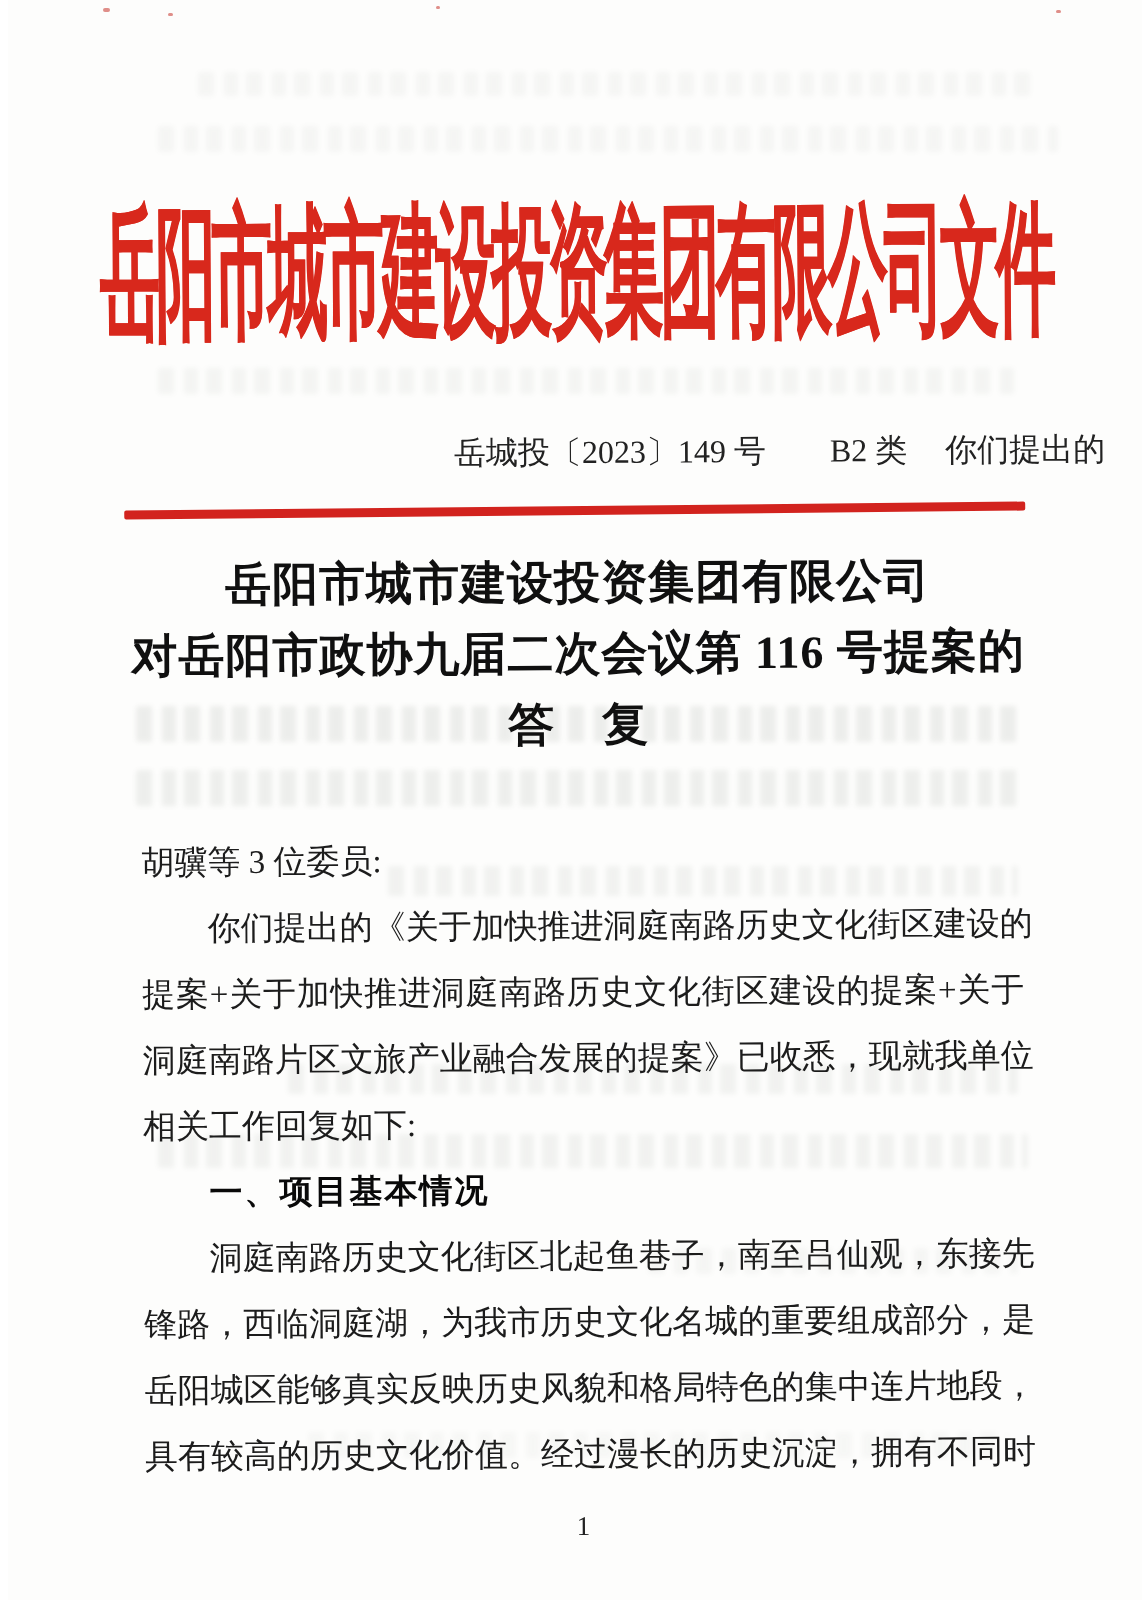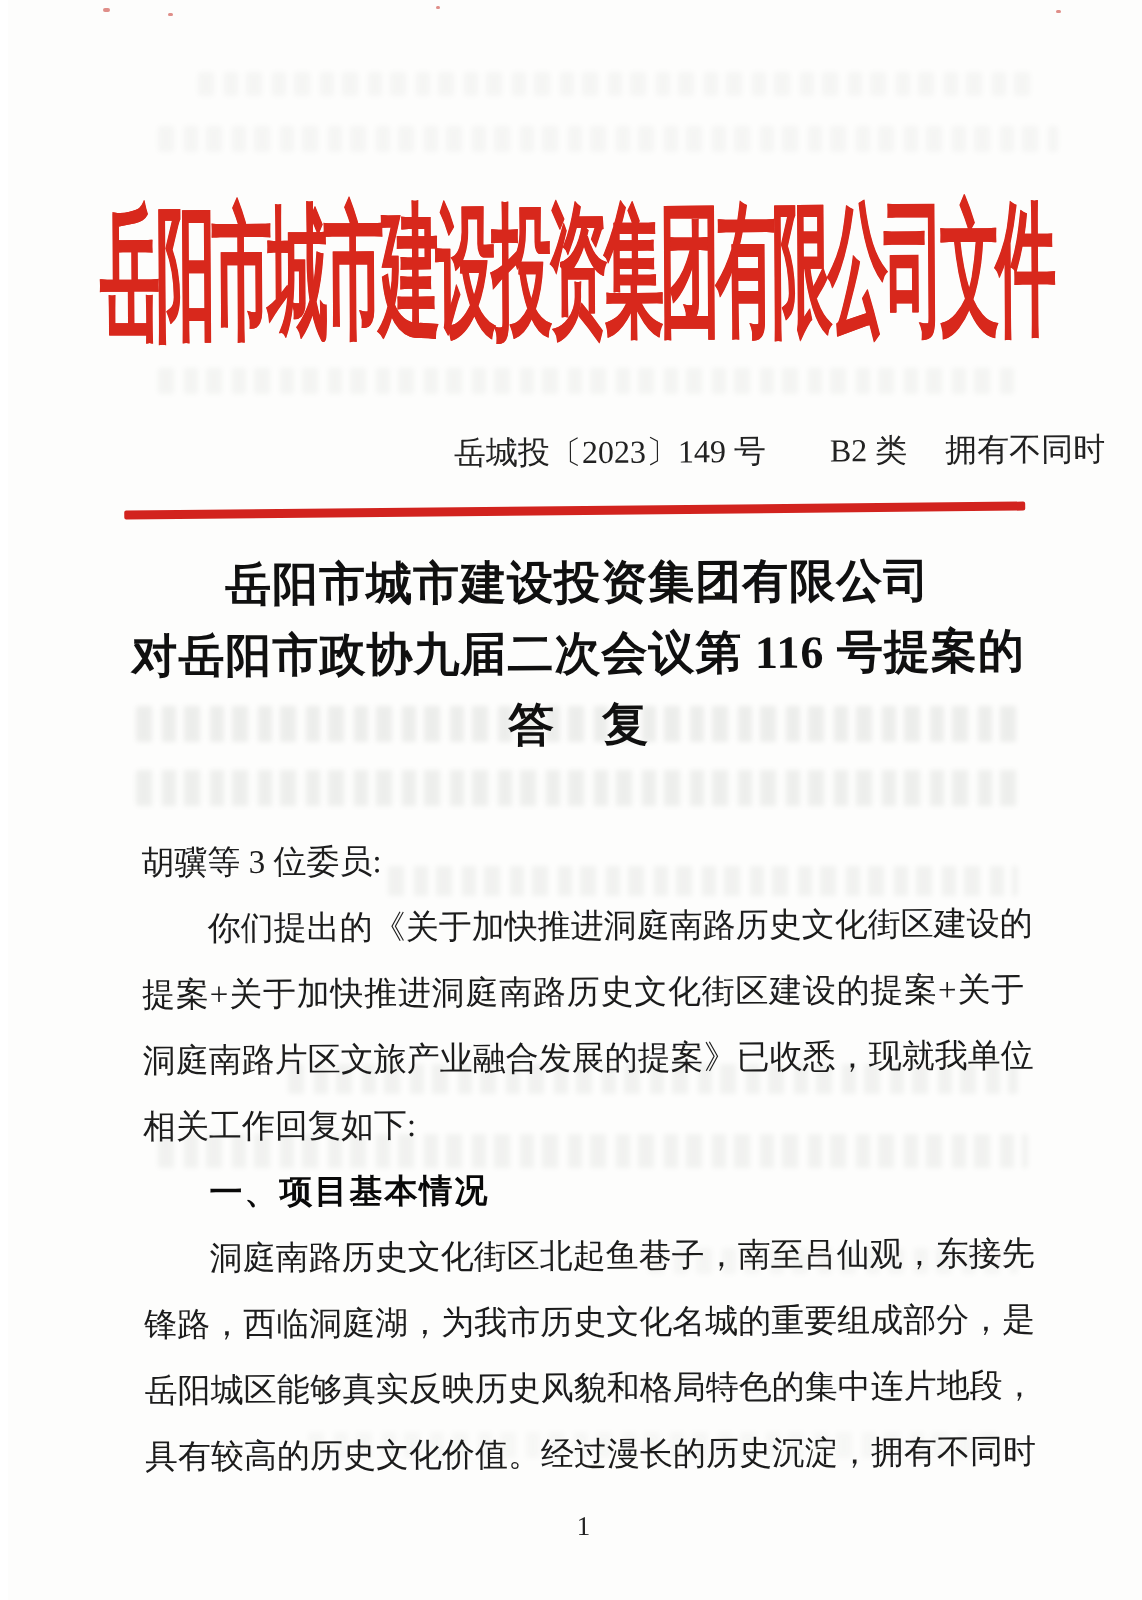--- a/index.html
+++ b/index.html
@@ -109,21 +109,21 @@
   <div class="bleed b9"></div>
   <div class="bleed b10"></div>
 
   <div class="content">
 
     <div class="banner">岳阳市城市建设投资集团有限公司文件</div>
 
     <div class="docinfo">
       <span class="gap-large">岳城投〔2023〕149 号</span>
       <span class="gap-small">B2 类</span>
-      <span>拥有不同时</span>
+      <span>你们提出的</span>
     </div>
 
     <div class="rule"></div>
 
     <div class="title">
       <div>岳阳市城市建设投资集团有限公司</div>
       <div>对岳阳市政协九届二次会议第 116 号提案的</div>
       <div>答　复</div>
     </div>
 

